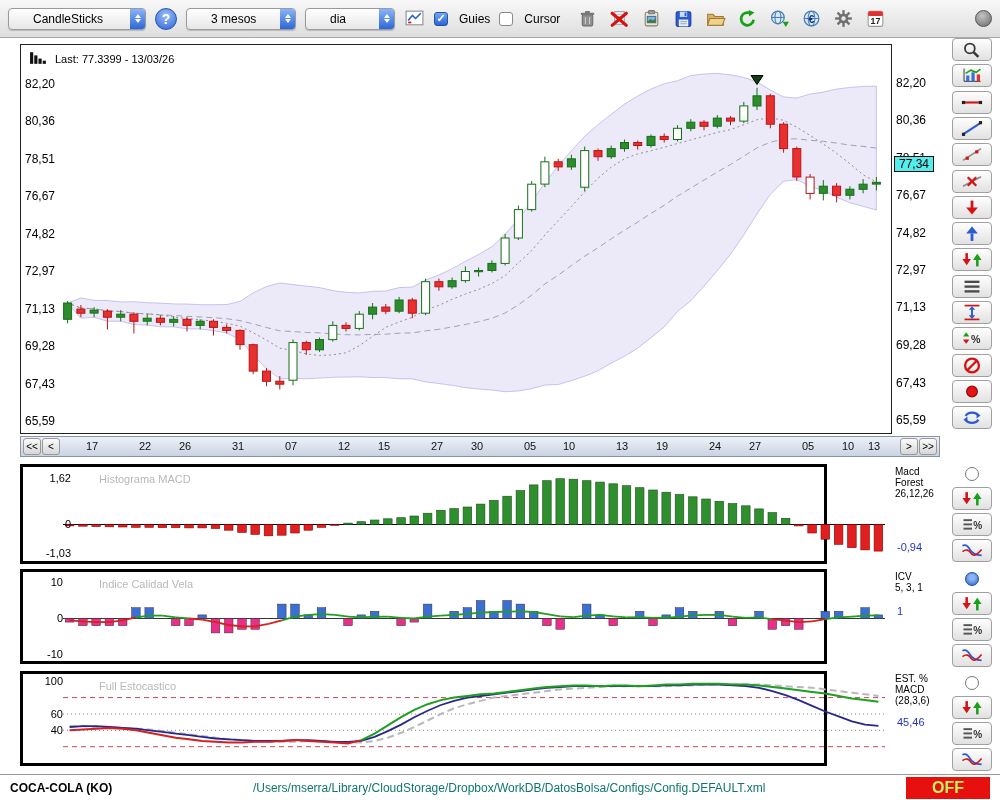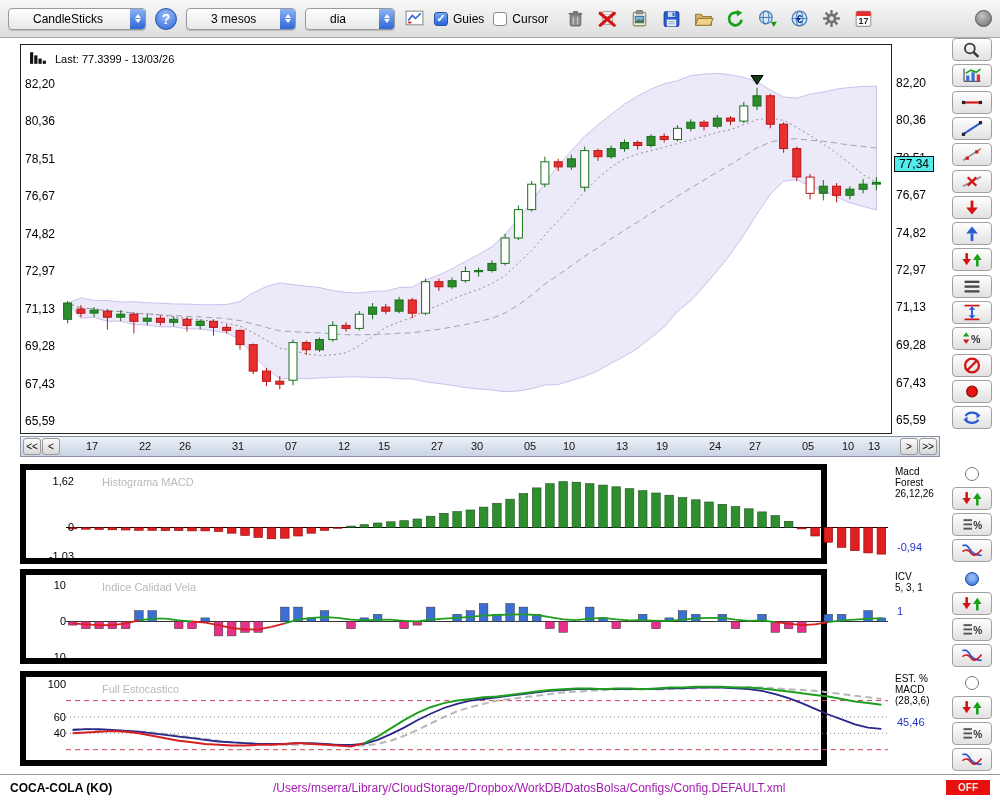--- a/index.html
+++ b/index.html
@@ -8,54 +8,54 @@
   button{font-family:inherit;cursor:pointer}
   
   .toolbar{position:absolute;left:0;top:0;width:1000px;height:38px;background:linear-gradient(#f8f8f8,#dedede);border-bottom:1px solid #a8a8a8;display:flex;align-items:center;padding:0 8px;box-sizing:border-box;gap:9px}
   .select{height:22px;background:linear-gradient(#ffffff,#e7e7e7);border:1px solid #9a9a9a;border-radius:4px;display:flex;align-items:center;padding-left:24px;box-shadow:0 1px 1px rgba(0,0,0,.18);box-sizing:border-box}
   .select .txt{flex:1;padding-right:4px;white-space:nowrap}
   .sel-arrows{width:15px;height:20px;background:linear-gradient(#8ab4f6,#2d66d8);border-radius:0 3px 3px 0;display:flex;flex-direction:column;align-items:center;justify-content:center;gap:1px}
   .sel-arrows i{width:0;height:0;border-left:3.5px solid transparent;border-right:3.5px solid transparent}
   .sel-arrows .up{border-bottom:4px solid #fff}
   .sel-arrows .dn{border-top:4px solid #fff}
   .help-btn{width:22px;height:22px;border-radius:50%;background:radial-gradient(circle at 50% 32%,#9cc0f8,#2b63d8);color:#fff;font-weight:bold;border:1px solid #2a55a8;text-align:center;line-height:20px;font-size:14px;padding:0}
-  .chk{display:flex;align-items:flex-start;gap:5px;cursor:pointer}
+  .chk{display:flex;align-items:flex-start;gap:11px;cursor:pointer}
   .chk .box{width:14px;height:14px;border:1px solid #8a8a8a;border-radius:3px;background:#fff;display:inline-flex;align-items:center;justify-content:center;box-sizing:border-box}
   .chk .box.on{background:linear-gradient(#74a8f4,#2b63d8);border-color:#24549f}
   .chk .box.on::after{content:"\2713";color:#fff;font-size:11px;font-weight:bold;line-height:1}
   .bare-btn{border:none;background:transparent;padding:0;display:flex;align-items:center;justify-content:center}
   .status-circle{width:15px;height:15px;border-radius:50%;background:radial-gradient(circle at 40% 32%,#c4c4c4,#6a6a6a);border:1px solid #555;margin-left:auto}
   
   .chart-box{position:absolute;left:20px;top:44px;width:872px;height:390px;border:1px solid #222;background:#fff;box-sizing:border-box}
   .last-row{position:absolute;left:5px;top:4px;display:flex;align-items:center;gap:7px;font-size:11px;background:rgba(255,255,255,.85);padding:1px 3px}
   .right-axis{position:absolute;left:894px;top:44px;width:52px;height:392px}
   .right-axis .lbl{position:absolute;left:2px;font-size:12px}
   .price-tag{position:absolute;left:0;background:#55ecec;border:1px solid #111;padding:0 4px;font-size:12px}
   .date-bar{position:absolute;left:20px;top:436px;width:920px;height:21px;background:linear-gradient(#eef2f8,#c9d3e3);border:1px solid #8a93a6;box-sizing:border-box}
   .nav-btn{position:absolute;top:1px;width:18px;height:17px;font-size:10px;line-height:14px;text-align:center;background:linear-gradient(#fbfbfb,#d7d7d7);border:1px solid #999;border-radius:3px;padding:0}
   .date-lbl{position:absolute;top:3px;font-size:11px;color:#111}
-  .panel{position:absolute;left:20px;width:807px;border:6px solid #000000;background:#fff;box-sizing:border-box}
+  .panel{position:absolute;left:20px;width:807px;border:3px solid #000000;background:#fff;box-sizing:border-box}
   #macd-panel{top:464px;height:100px}
   #icv-panel{top:569px;height:95px}
   #est-panel{top:671px;height:95px}
   .panel-right{position:absolute;left:895px;width:52px;font-size:10px;line-height:11px;padding-top:2px;box-sizing:border-box}
   #macd-right{top:464px;height:100px}
   #icv-right{top:569px;height:95px}
   #est-right{top:671px;height:95px}
   .panel-right .val{position:absolute;left:2px;color:#2233cc;font-size:11px}
   
   #sidebar{position:absolute;left:948px;top:0;width:52px;height:800px}
   .sidebar-btn{position:absolute;left:4px;width:40px;height:23px;background:linear-gradient(#fefefe,#e1e1e1);border:1px solid #a0a0a0;border-radius:4px;display:flex;align-items:center;justify-content:center;padding:0}
   .radio{position:absolute;left:17px;width:14px;height:14px;border-radius:50%;border:1.5px solid #777;background:#fff;box-sizing:border-box;padding:0}
   .radio.on{background:radial-gradient(circle at 50% 38%,#8fb4f2 25%,#1f5fd0);border-color:#1a4ca8}
   
   .statusbar{position:absolute;left:0;top:774px;width:1000px;height:26px;border-top:1px solid #999;display:flex;align-items:center;padding:0 10px;box-sizing:border-box;gap:12px;background:#fff}
   .sym{font-weight:bold}
-  .path{flex:1;text-align:center;color:#a21caf;white-space:nowrap;overflow:hidden}
-  .off{background:#e80f0f;color:#e5e5e5;font-weight:bold;padding:2px 12px;font-size:10px}
+  .path{flex:1;text-align:center;color:#0f766e;white-space:nowrap;overflow:hidden}
+  .off{background:#e80f0f;color:#bef264;font-weight:bold;padding:2px 26px;font-size:16px}
 </style>
 </head>
 <body>
 
 <div class="toolbar">
   <div class="select" style="width:138px">
     <span class="txt">CandleSticks</span>
     <span class="sel-arrows">
         <i class="up"></i>
         <i class="dn"></i>

